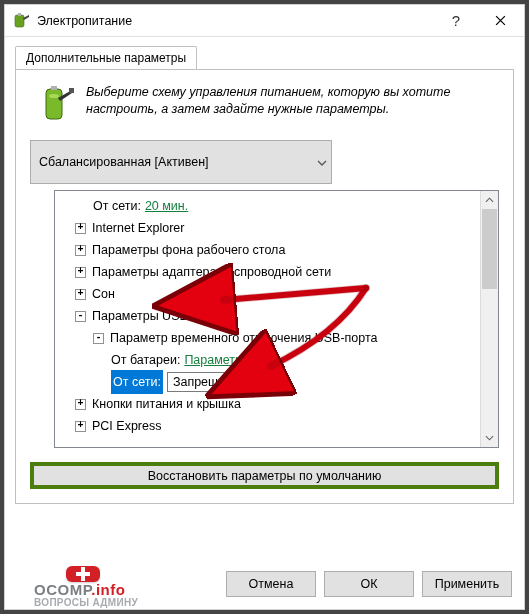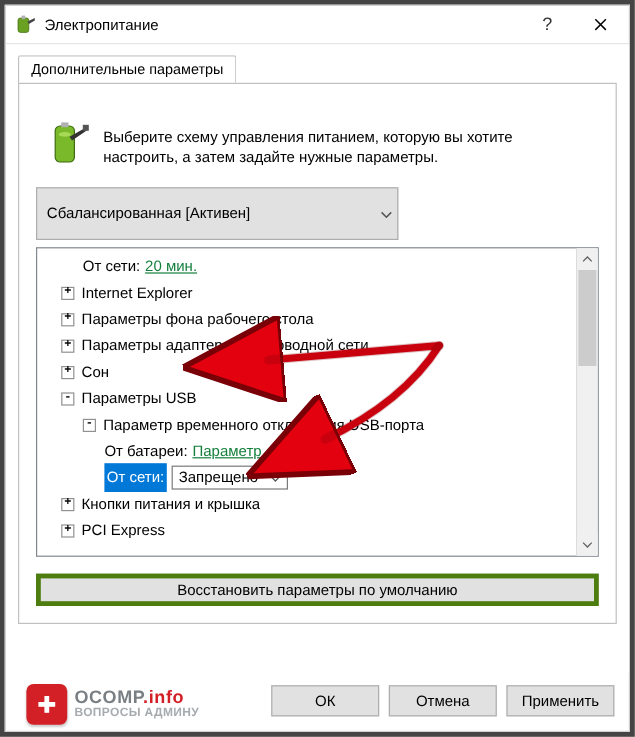--- a/index.html
+++ b/index.html
@@ -62,22 +62,23 @@
     border-top-right-radius: 2px;
   }
   .tab-content {
     border: 1px solid #c0c0c0;
     background: #fff;
     padding: 14px 14px 14px 14px;
     position: relative;
   }
   .intro-row {
     display: flex;
-    align-items: flex-end;
-    margin: 16px 4px 16px 4px;
+    align-items: flex-start;
+    margin: 0 4px 16px 4px;
+    font-style: italic;
   }
   .battery-icon {
     width: 44px;
     flex: 0 0 44px;
     display: flex;
     justify-content: center;
   }
   .intro-text {
     font-size: 12.5px;
     line-height: 1.35;
@@ -96,20 +97,21 @@
     margin: 2px 0 6px 0;
     position: relative;
   }
   .plan-select .arrow { margin-left: auto; color:#555; }
   .tree-area {
     border: 1px solid #828790;
     background: #fff;
     height: 258px;
     position: relative;
     display: flex;
+    margin-left: 24px;
   }
   .tree-scroll {
     flex: 1;
     padding: 4px 2px 4px 8px;
     overflow: hidden;
     font-size: 12.5px;
     line-height: 22px;
   }
   .scrollbar {
     width: 18px;
@@ -199,26 +201,27 @@
   }
   
   .arrows {
     position: absolute;
     left: 0; top: 0;
     pointer-events: none;
   }
   
   .watermark {
     position: absolute;
-    left: 22px;
+    left: 8px;
     bottom: 6px;
     width: 150px;
     height: 42px;
     display:flex;
     align-items:center;
+    flex-direction:column;
   }
   .wm-badge {
     width: 34px; height: 34px;
     background: #d31f26;
     border-radius: 6px;
     display:flex; align-items:center; justify-content:center;
     position: relative;
     box-shadow: 0 1px 2px rgba(0,0,0,.2);
   }
   .wm-badge::before {
@@ -389,24 +392,24 @@
 
         <path d="M350 218 Q300 222 208 230" fill="none" stroke="#7a0008" stroke-width="7.6" stroke-linecap="round" opacity="0.25"></path>
         <path d="M350 218 Q320 265 255 296" fill="none" stroke="#7a0008" stroke-width="7.6" stroke-linecap="round" opacity="0.25"></path>
       </svg>
 
     </div>
   </div>
 
   <div class="buttons-row">
     <div class="btn">
+      <span>Отмена</span>
+    </div>
+    <div class="btn">
       <span>ОК</span>
-    </div>
-    <div class="btn">
-      <span>Отмена</span>
     </div>
     <div class="btn">
       <span>Применить</span>
     </div>
   </div>
 
 </div>
 
 <div class="watermark">
   <div class="wm-badge"></div>

